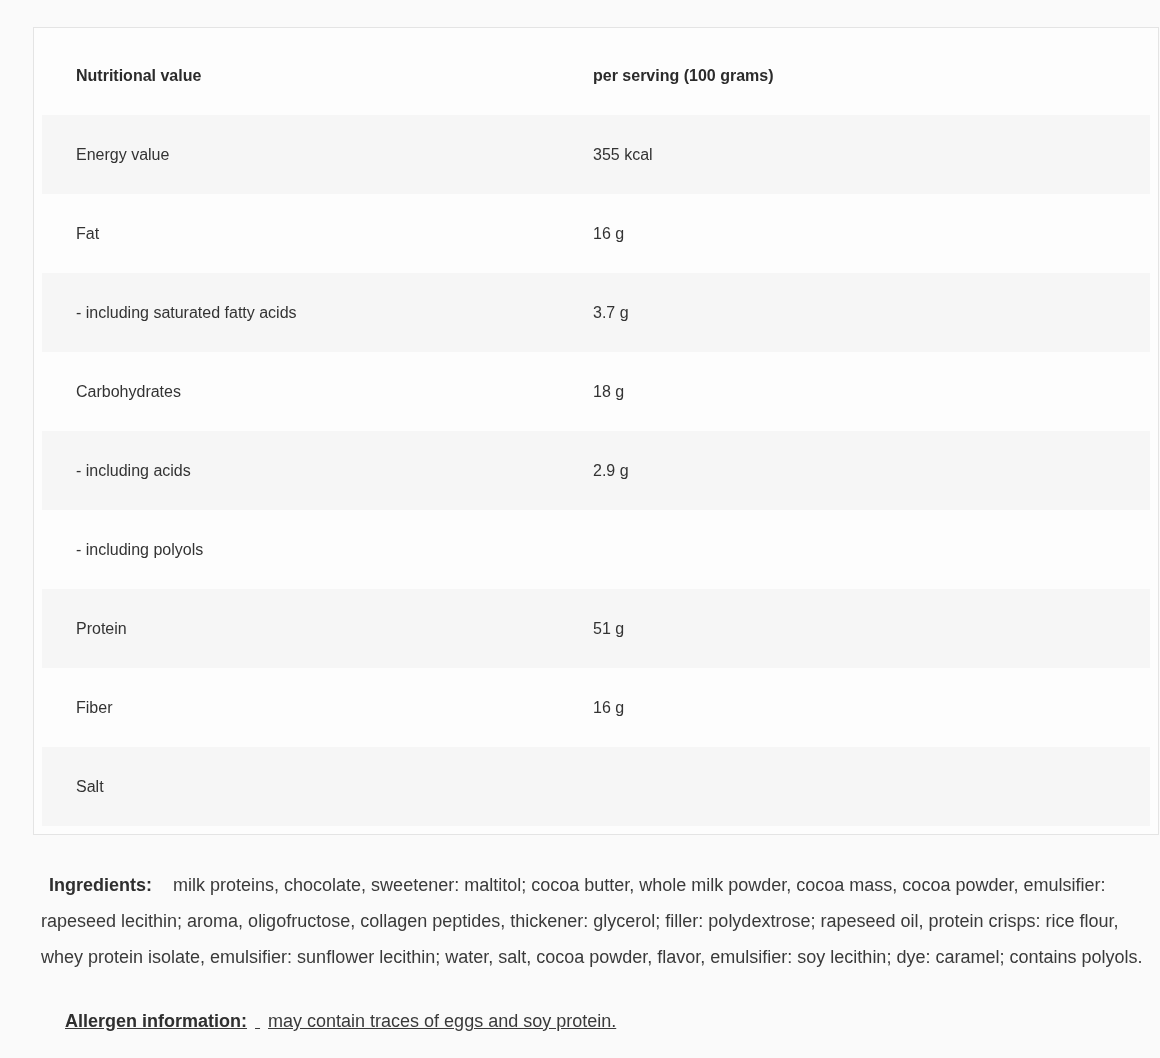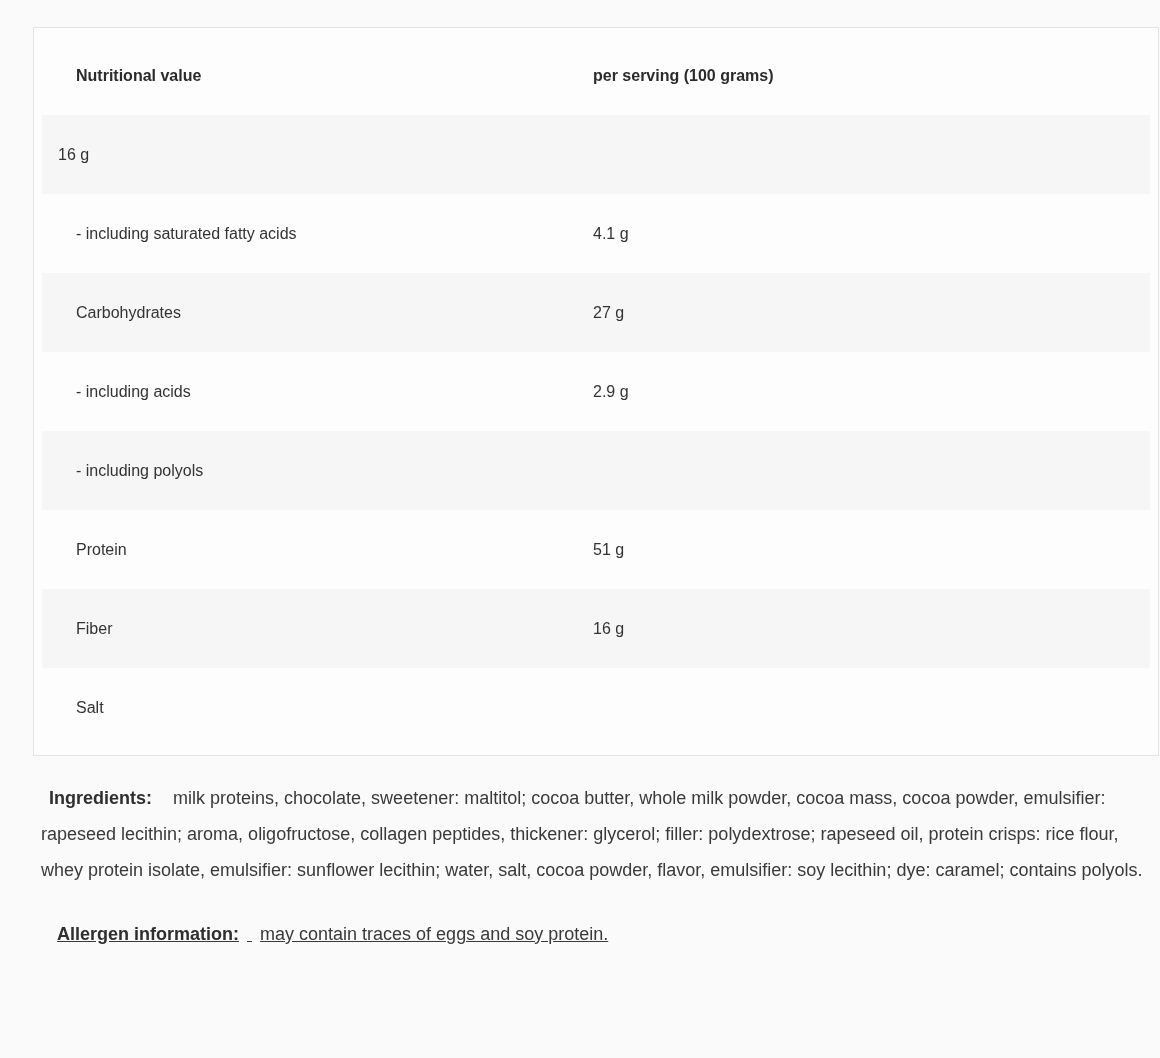--- a/index.html
+++ b/index.html
@@ -41,58 +41,63 @@
   .cell.value {
     flex: 1;
   }
   .row.header .cell {
     font-weight: bold;
     color: #2b2b2b;
   }
 
   
   .ingredients {
-    margin-top: 16px;
+    margin-top: 24px;
     width: 1126px;
     font-size: 18px;
     line-height: 36px;
     color: #3a3a3a;
   }
   .ingredients strong { color: #2f2f2f; }
   .allergen {
     margin-top: 15px;
     width: 1126px;
     font-size: 18px;
     line-height: 30px;
     color: #3a3a3a;
   }
   .allergen .underline { text-decoration: underline; }
-  .allergen strong { color: #2f2f2f; }
+  .allergen strong { color: #2f2f2f; margin-left: 8px; }
 </style>
 </head>
 <body>
 
 <div class="page">
 
   <div class="nutrition-table">
     <div class="row header">
       <div class="cell label">Nutritional value</div>
       <div class="cell value">per serving (100 grams)</div>
     </div>
 
     <div class="row">
+      <div class="cell label">Energy value</div>
+      <div class="cell value">355 kcal</div>
+    </div>
+    <div class="row">
+      <div class="cell label">Fat</div>
       <div class="cell value">16 g</div>
     </div>
     <div class="row">
       <div class="cell label">- including saturated fatty acids</div>
-      <div class="cell value">4.1 g</div>
+      <div class="cell value">3.7 g</div>
     </div>
     <div class="row">
       <div class="cell label">Carbohydrates</div>
-      <div class="cell value">27 g</div>
+      <div class="cell value">18 g</div>
     </div>
     <div class="row">
       <div class="cell label">- including acids</div>
       <div class="cell value">2.9 g</div>
     </div>
     <div class="row">
       <div class="cell label">- including polyols</div>
     </div>
     <div class="row">
       <div class="cell label">Protein</div>

